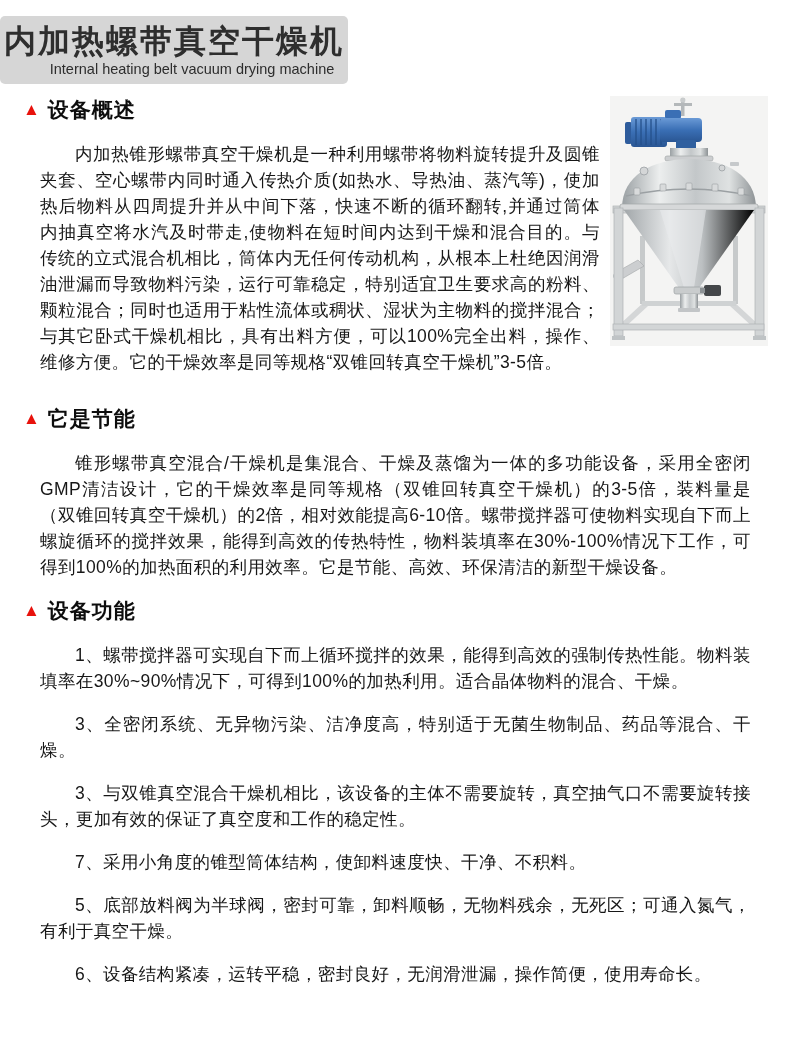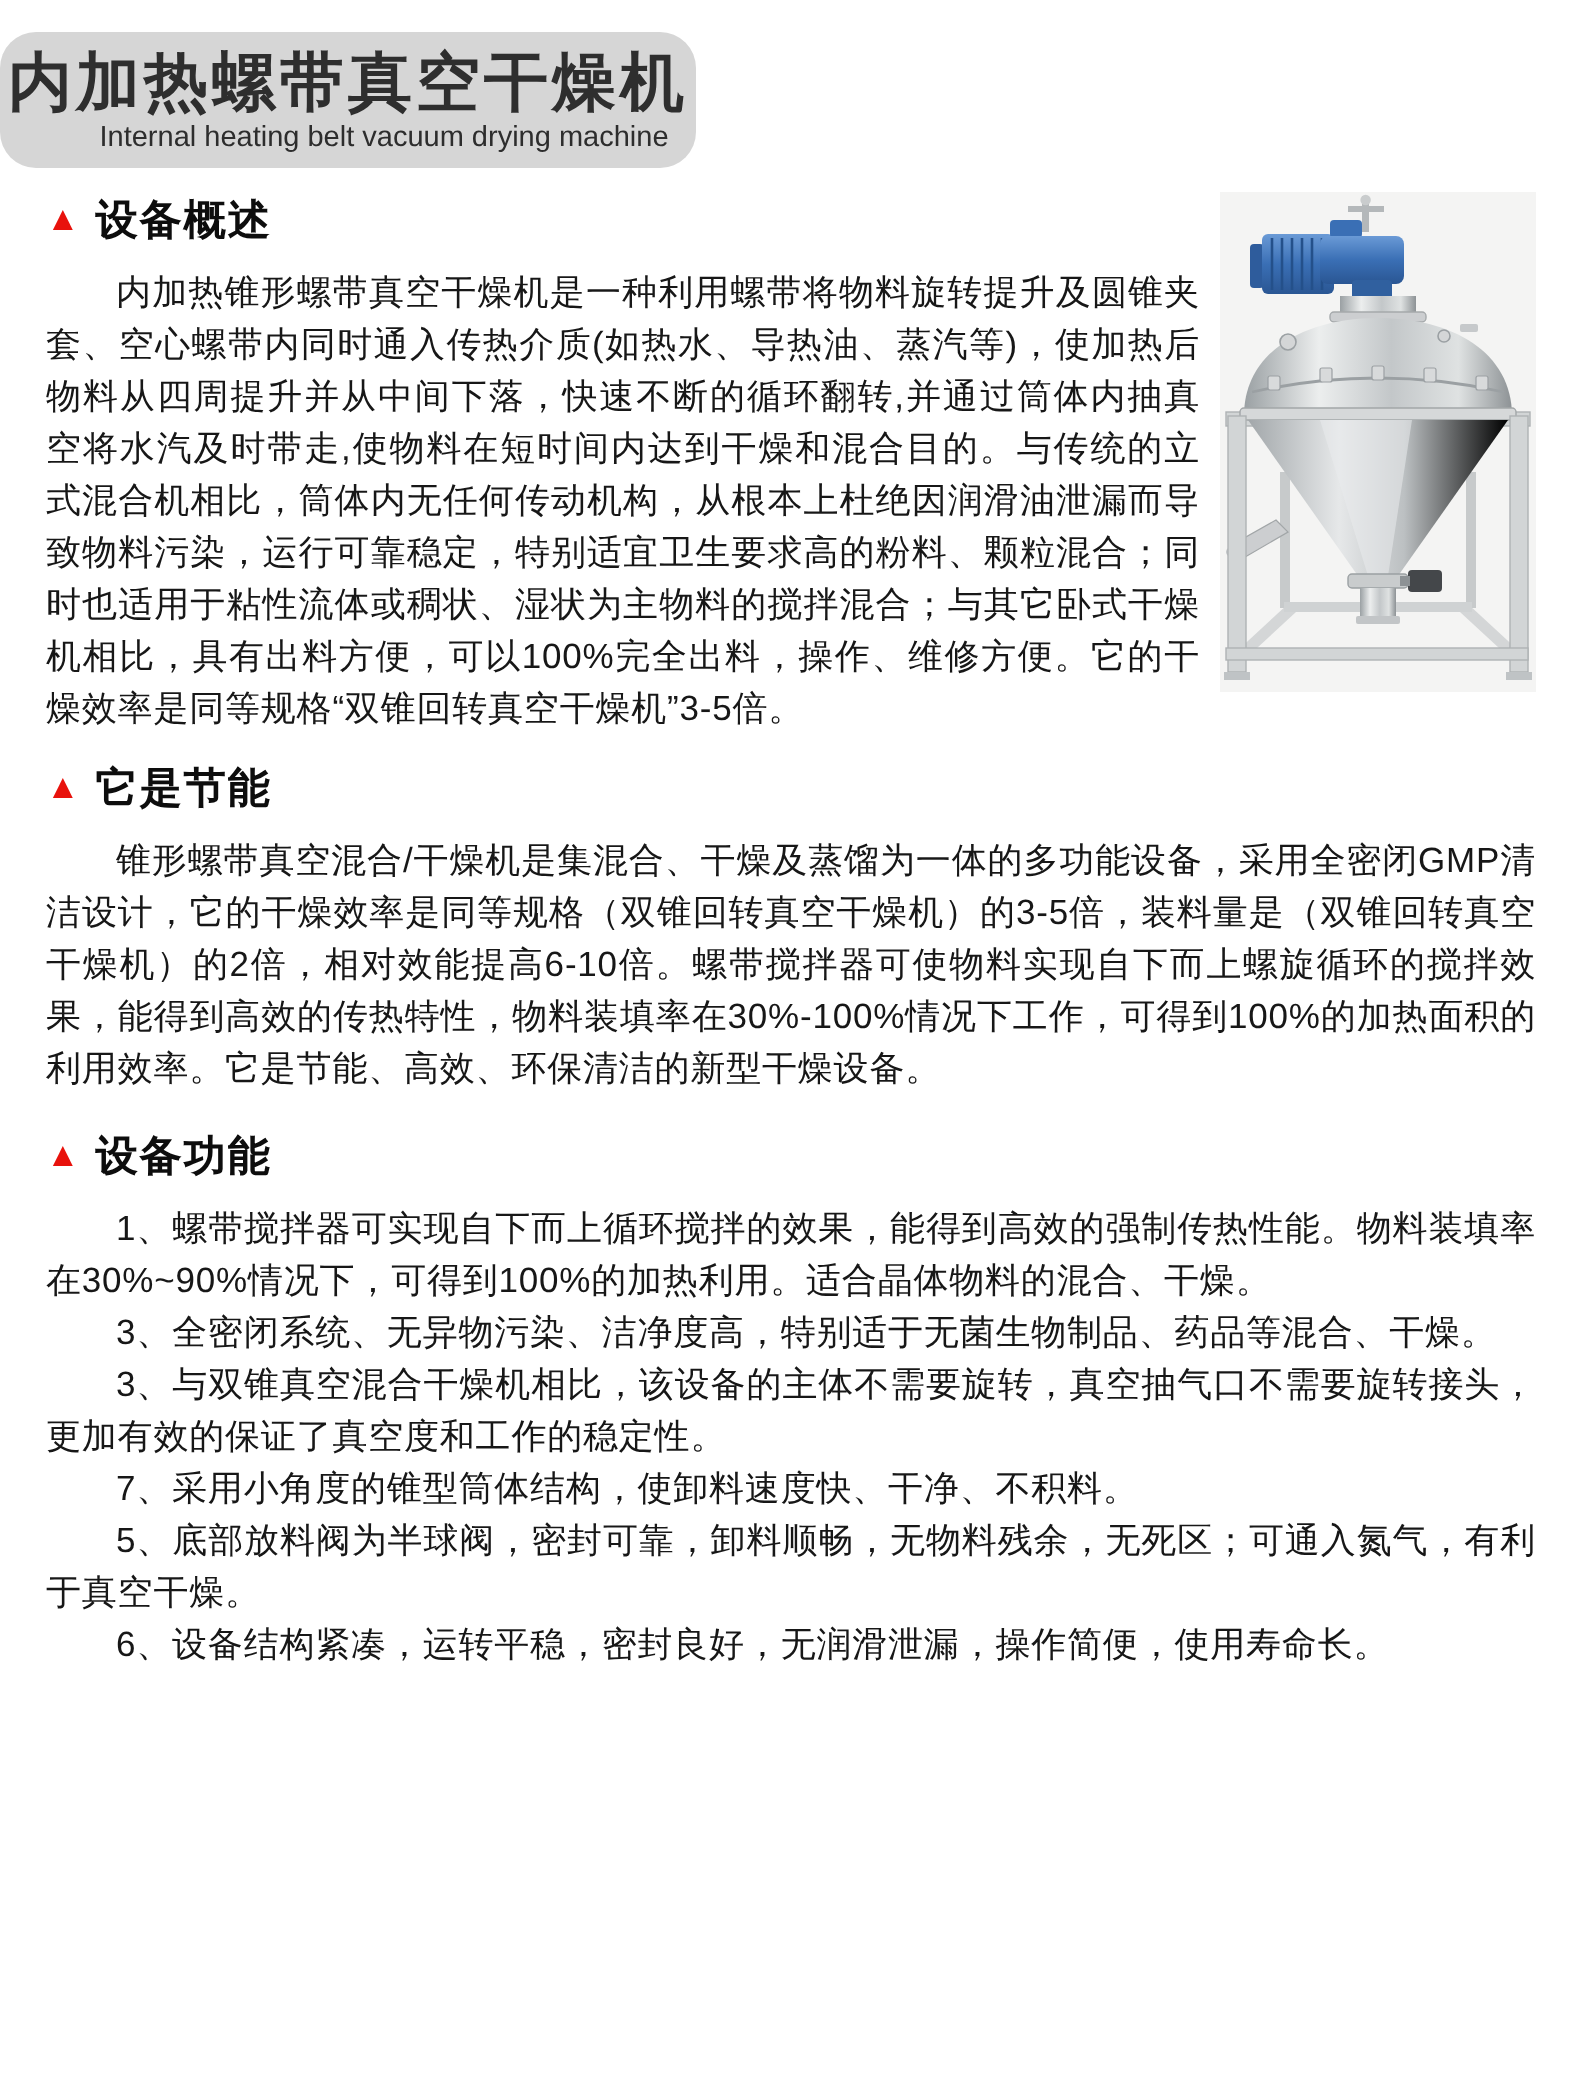--- a/index.html
+++ b/index.html
@@ -6,21 +6,21 @@
   body{
     width:791px;height:1044px;background:#ffffff;
     font-family:"Liberation Sans","DejaVu Sans",sans-serif;
     color:#161616;position:relative;overflow:hidden;
   }
   .page{position:absolute;inset:0;background:#fff;}
 
   
   .badge{
     position:absolute;left:0;top:16px;width:348px;height:68px;
-    background:#d6d6d6;border-radius:18px;
+    background:#d6d6d6;border-radius:5px;
     display:flex;flex-direction:column;align-items:center;justify-content:center;
   }
   .badge h1{
     margin:0;font-size:32px;line-height:36px;font-weight:700;
     color:#2e2e2e;letter-spacing:2px;white-space:nowrap;
   }
   .badge .subtitle{
     font-size:14.5px;line-height:18px;color:#2d2d2d;letter-spacing:0px;
     margin-top:1px;white-space:nowrap;margin-left:36px;
   }
@@ -31,21 +31,21 @@
   .sec-head{
     display:flex;align-items:center;gap:7px;
     margin:0 0 9px 0;font-size:21px;font-weight:700;color:#0d0d0d;
     letter-spacing:1px;
   }
   .sec-head .tri{
     color:#e8120c;font-size:17px;line-height:17px;transform:translateY(-1px);
     font-weight:400;
   }
   p.body{
-    margin:0;font-size:17.5px;line-height:26px;letter-spacing:0.4px;
+    margin:17px;font-size:17.5px;line-height:26px;letter-spacing:0.4px;
     color:#171717;text-indent:2em;text-align:justify;
   }
   section{margin:0;}
   section::after{content:"";display:block;clear:both;}
   #sec-principle{margin-top:13px;}
   #sec-functions{margin-top:17px;}
 
   
   .photo{
     float:right;width:158px;height:250px;margin:0 0 4px 10px;

